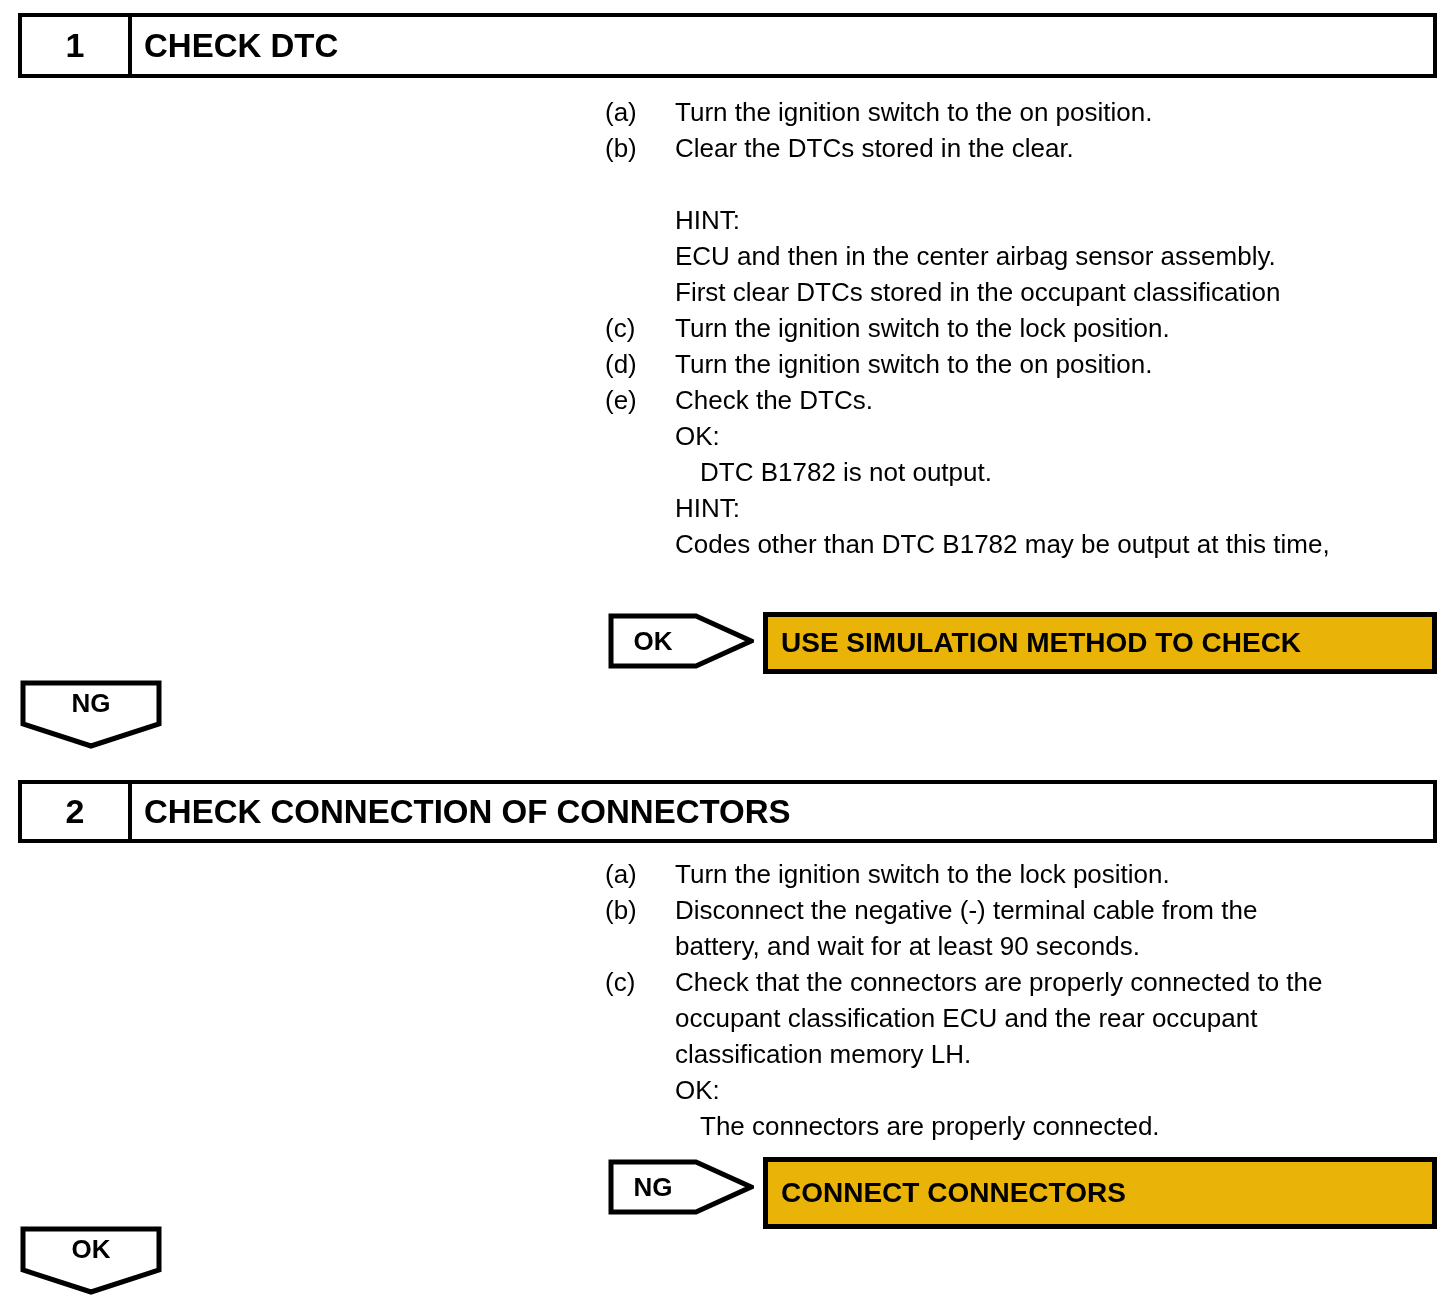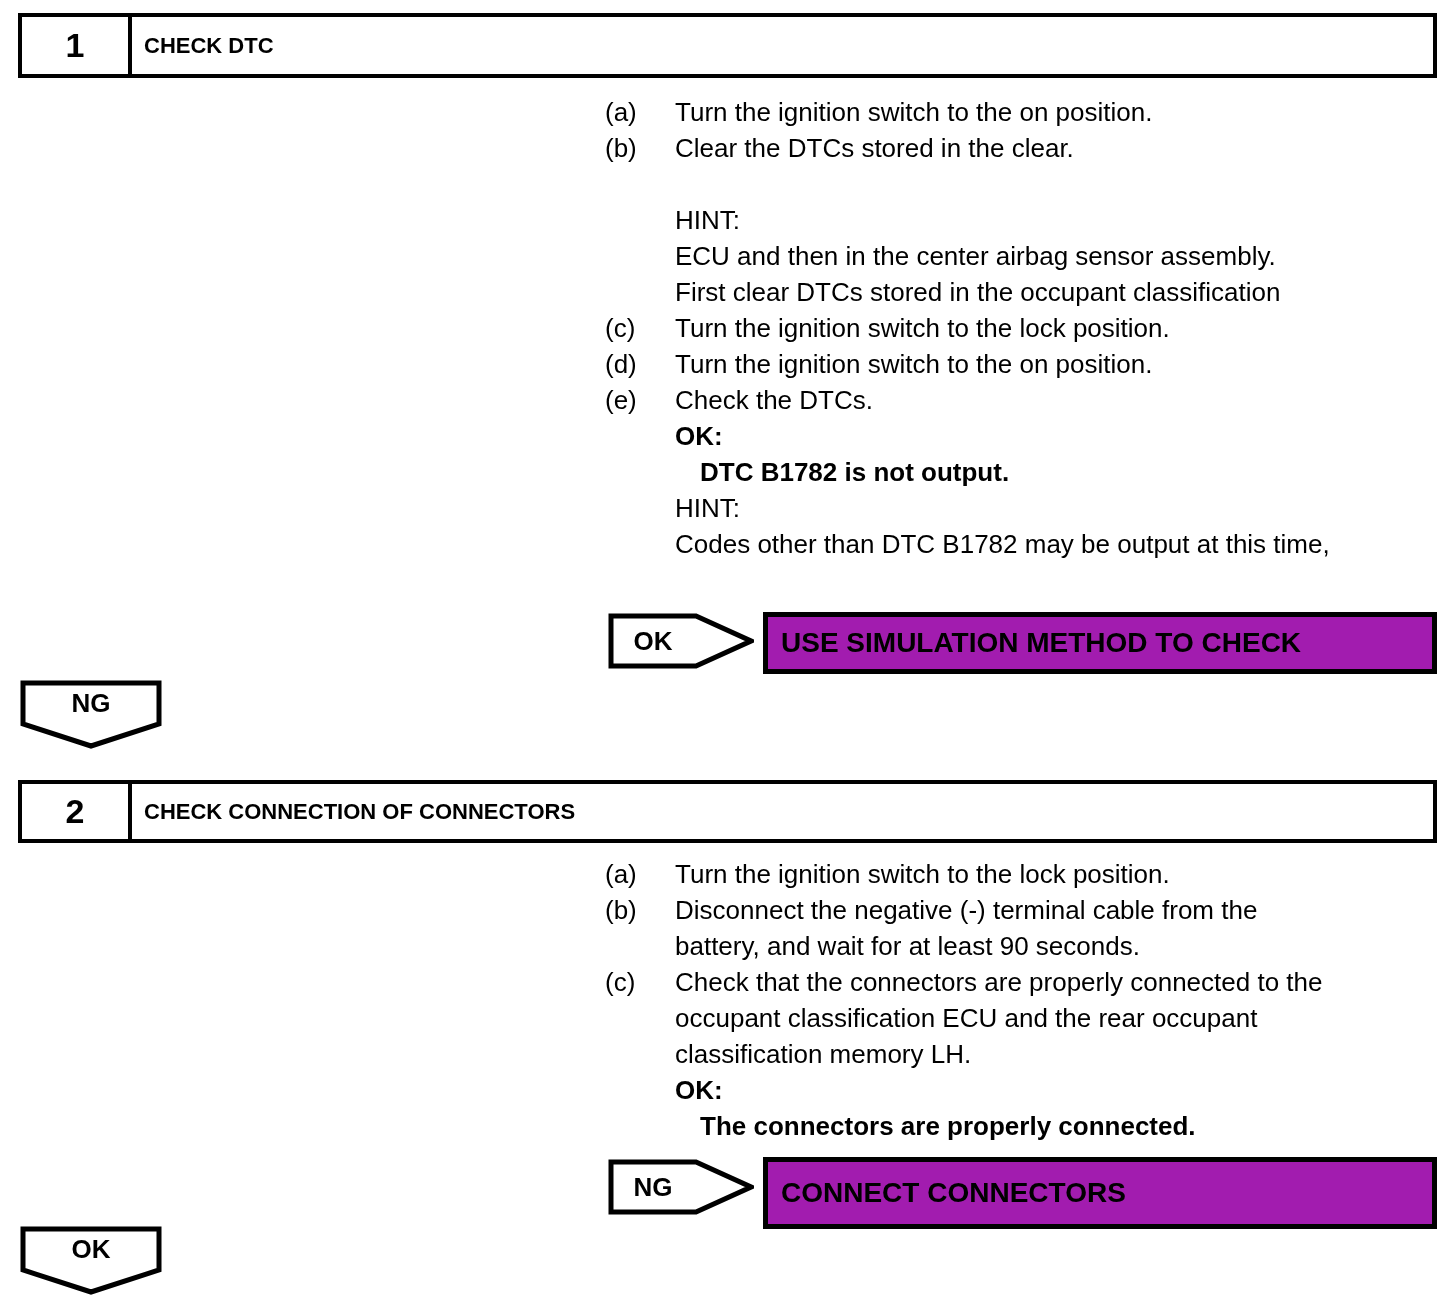--- a/index.html
+++ b/index.html
@@ -17,42 +17,42 @@
     display:flex;align-items:stretch;background:#fff;
   }
   .step-num{
     width:110px;flex:none;box-sizing:border-box;
     border-right:4px solid #000;
     display:flex;align-items:center;justify-content:center;
     font-size:34px;font-weight:bold;
   }
   .step-title{
     flex:1;display:flex;align-items:center;
-    padding-left:12px;font-size:22px;font-weight:bold;
+    padding-left:12px;font-size:33px;font-weight:bold;
     white-space:nowrap;
   }
   
   .text-block{position:absolute;left:605px;width:845px;}
   .line{display:flex;height:36px;line-height:36px;font-size:26px;white-space:nowrap;}
   .mk{width:70px;flex:none;}
   .ind .mk{width:95px;}
-  .bold{font-weight:bold;}
+  .bold{font-weight:normal;}
   .spacer{height:36px;}
   
   .arrow-tag{position:absolute;width:146px;height:56px;}
   .arrow-tag svg{position:absolute;left:0;top:0;}
   .arrow-tag .tag-label{
     position:absolute;left:0;top:0;width:90px;height:56px;
     display:flex;align-items:center;justify-content:center;
     font-size:26px;font-weight:bold;
   }
   
   .action-box{
     position:absolute;left:763px;width:674px;
-    box-sizing:border-box;border:5px solid #000;background:#a21caf;
+    box-sizing:border-box;border:5px solid #000;background:#eab308;
     display:flex;align-items:center;
     padding-left:13px;font-size:28px;font-weight:bold;white-space:nowrap;
   }
   
   .flow-tag{position:absolute;left:20px;width:142px;height:70px;}
   .flow-tag svg{position:absolute;left:0;top:0;}
   .flow-tag .tag-label{
     position:absolute;left:0;top:2px;width:142px;height:42px;
     display:flex;align-items:center;justify-content:center;
     font-size:26px;font-weight:bold;

